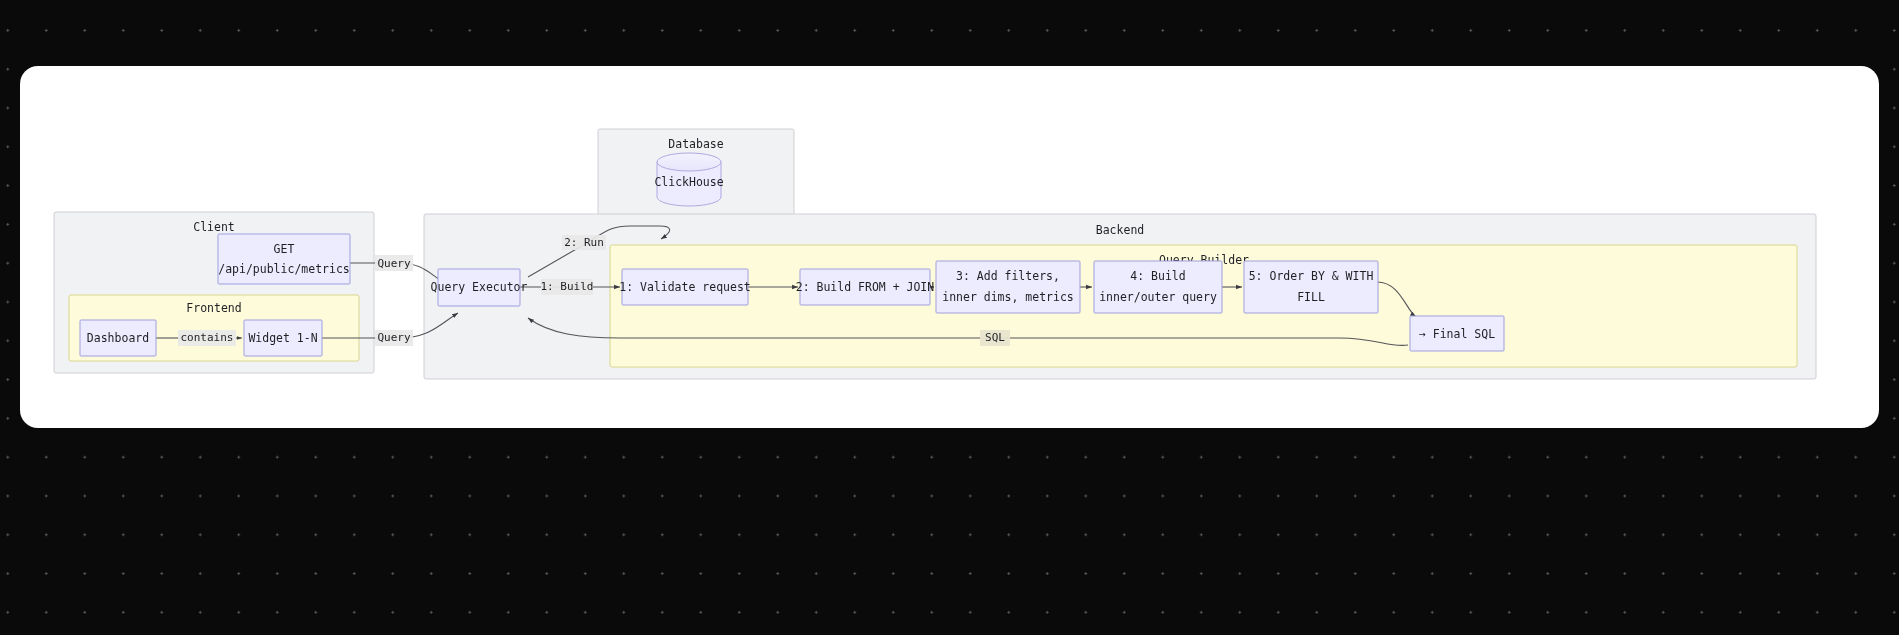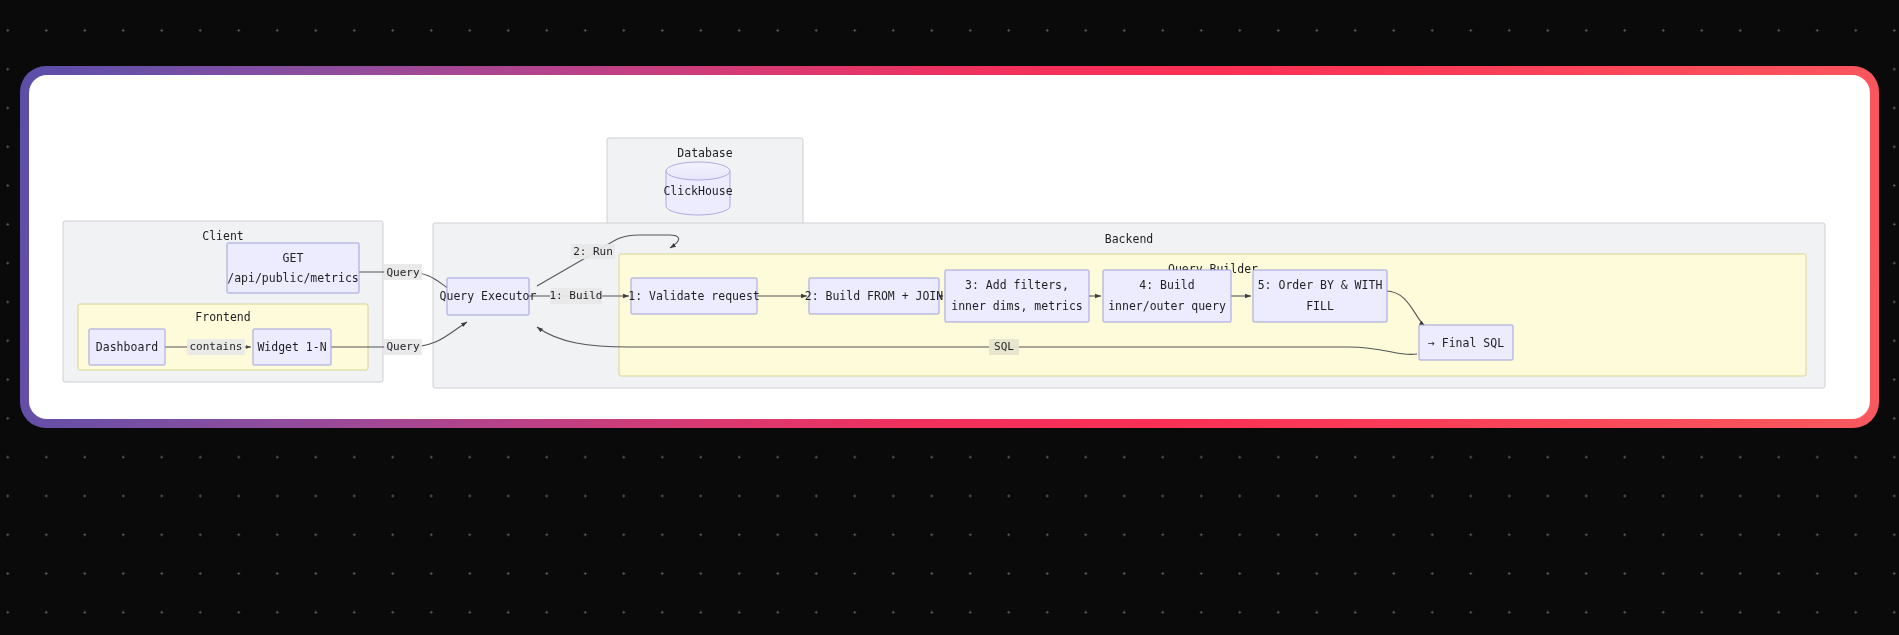--- a/index.html
+++ b/index.html
@@ -34,21 +34,20 @@
         #5b4ea8 0%,
         #6b4fa6 6%,
         #8e4d9e 16%,
         #b3438c 27%,
         #d63a73 38%,
         #f0305d 50%,
         #fb2f55 62%,
         #fb3b57 74%,
         #fa4a5a 86%,
         #f8595e 100%);
-    padding: 9px;
   }
   #frame-inner {
     position: relative;
     width: 100%;
     height: 100%;
     background: #ffffff;
     border-radius: 18px;
     overflow: hidden;
   }
 

